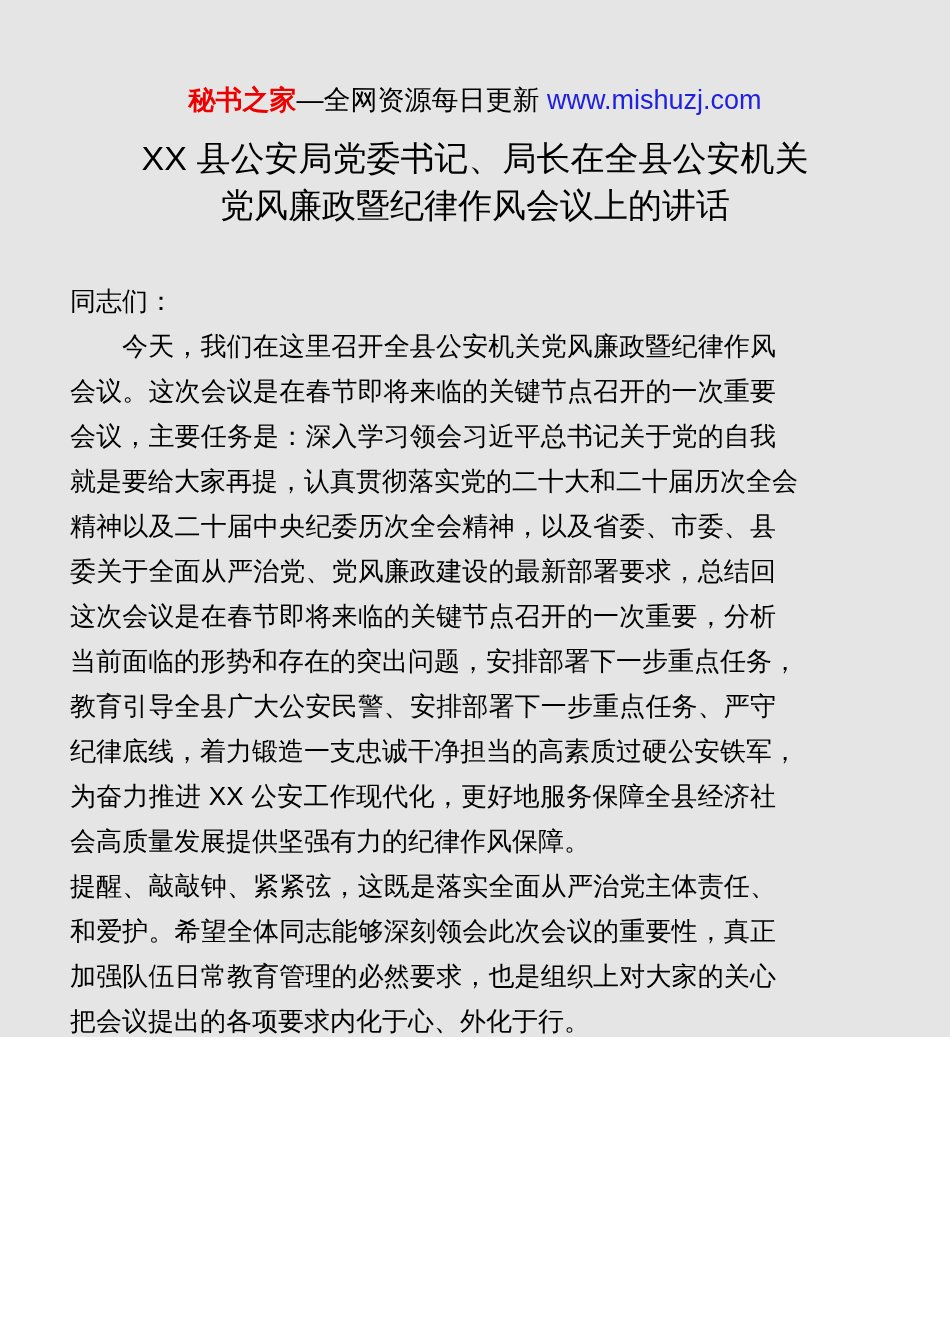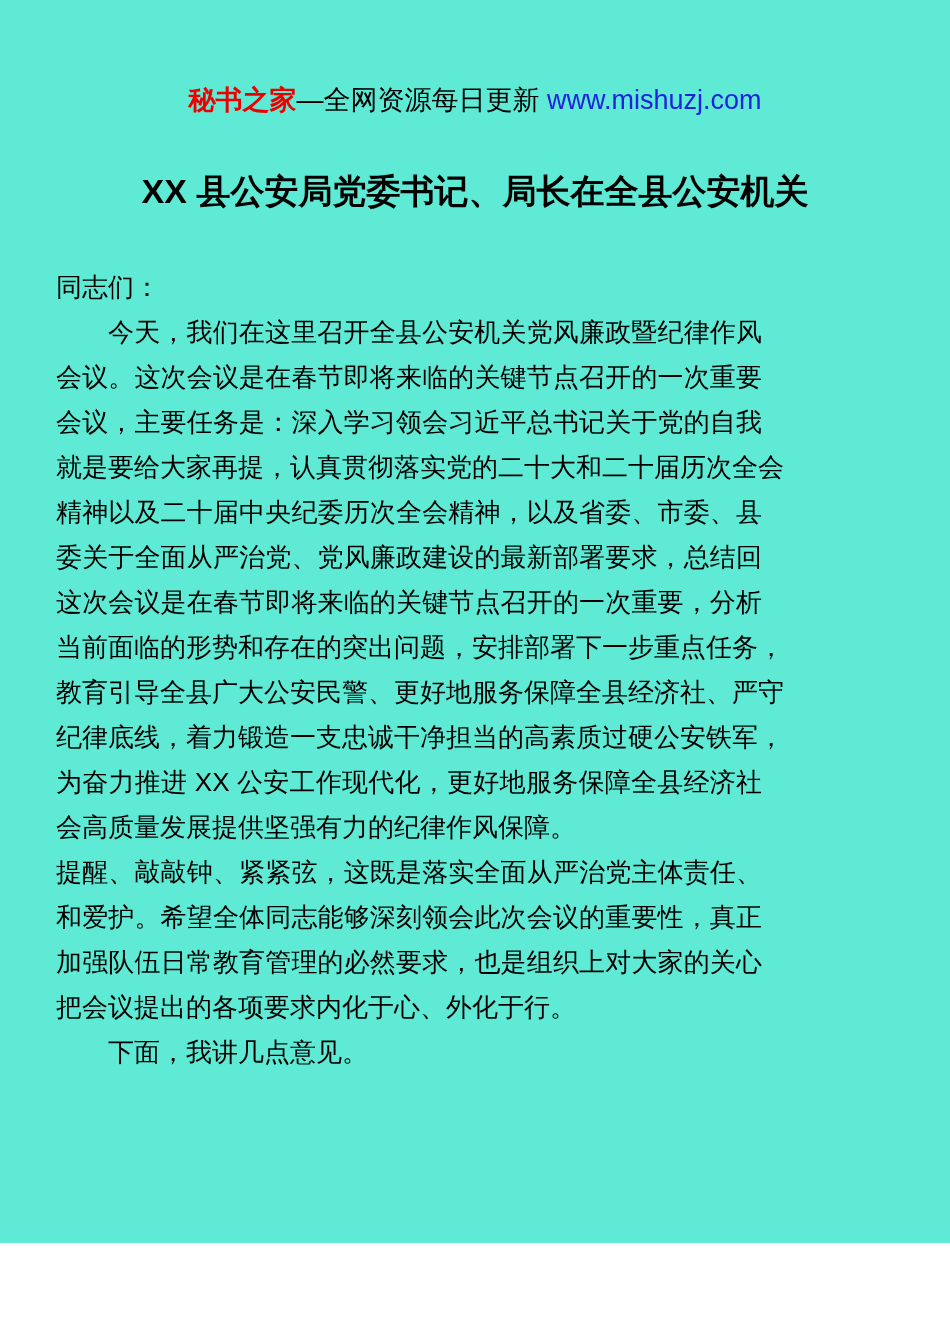--- a/index.html
+++ b/index.html
@@ -3,51 +3,51 @@
 <meta charset="utf-8">
 <style>
   html, body {
     margin: 0;
     padding: 0;
     background: #ffffff;
   }
   .page {
     position: relative;
     width: 950px;
-    height: 1243px;
+    height: 1037px;
     margin: 0 auto;
-    background: #5eead4;
+    background: #e5e5e5;
     font-family: "Liberation Sans", sans-serif;
     color: #000000;
     overflow: hidden;
   }
   .site-header {
     padding-top: 84px;
     text-align: center;
     font-size: 27px;
     line-height: 32px;
     white-space: nowrap;
   }
   .site-header .brand {
     font-weight: bold;
   }
   .site-header .url {
     cursor: pointer;
   }
   .doc-title {
-    margin-top: 52px;
+    margin-top: 19px;
     text-align: center;
     font-size: 34px;
     line-height: 47px;
-    font-weight: bold;
+    font-weight: normal;
     color: #000000;
   }
   .doc-body {
     margin-top: 50px;
-    margin-left: 56px;
+    margin-left: 70px;
     width: 706px;
     font-size: 26px;
     color: #000000;
   }
   .doc-body .line {
     height: 45px;
     line-height: 45px;
     white-space: nowrap;
     text-align: justify;
     text-align-last: justify;
@@ -63,33 +63,34 @@
 <body>
 
 <div class="page">
 
   <div class="site-header">
     <span class="brand" style="color: rgb(238, 0, 0);">秘书之家</span><span style="color: rgb(0, 0, 0);">—</span><span style="color: rgb(0, 0, 0);">全网资源每日更新 </span><span class="url" style="color: rgb(32, 32, 224);">www.mishuzj.com</span>
   </div>
 
   <div class="doc-title">
     <div>XX 县公安局党委书记、局长在全县公安机关</div>
+    <div>党风廉政暨纪律作风会议上的讲话</div>
   </div>
 
   <div class="doc-body">
       <div class="line last">同志们：</div>
       <div class="line indent">今天，我们在这里召开全县公安机关党风廉政暨纪律作风</div>
       <div class="line">会议。这次会议是在春节即将来临的关键节点召开的一次重要</div>
       <div class="line">会议，主要任务是：深入学习领会习近平总书记关于党的自我</div>
       <div class="line">就是要给大家再提，认真贯彻落实党的二十大和二十届历次全会</div>
       <div class="line">精神以及二十届中央纪委历次全会精神，以及省委、市委、县</div>
       <div class="line">委关于全面从严治党、党风廉政建设的最新部署要求，总结回</div>
       <div class="line">这次会议是在春节即将来临的关键节点召开的一次重要，分析</div>
       <div class="line">当前面临的形势和存在的突出问题，安排部署下一步重点任务，</div>
-      <div class="line">教育引导全县广大公安民警、更好地服务保障全县经济社、严守</div>
+      <div class="line">教育引导全县广大公安民警、安排部署下一步重点任务、严守</div>
       <div class="line">纪律底线，着力锻造一支忠诚干净担当的高素质过硬公安铁军，</div>
       <div class="line">为奋力推进 XX 公安工作现代化，更好地服务保障全县经济社</div>
       <div class="line last">会高质量发展提供坚强有力的纪律作风保障。</div>
       <div class="line">提醒、敲敲钟、紧紧弦，这既是落实全面从严治党主体责任、</div>
       <div class="line">和爱护。希望全体同志能够深刻领会此次会议的重要性，真正</div>
       <div class="line">加强队伍日常教育管理的必然要求，也是组织上对大家的关心</div>
       <div class="line last">把会议提出的各项要求内化于心、外化于行。</div>
       <div class="line indent last">下面，我讲几点意见。</div>
     </div>
 

